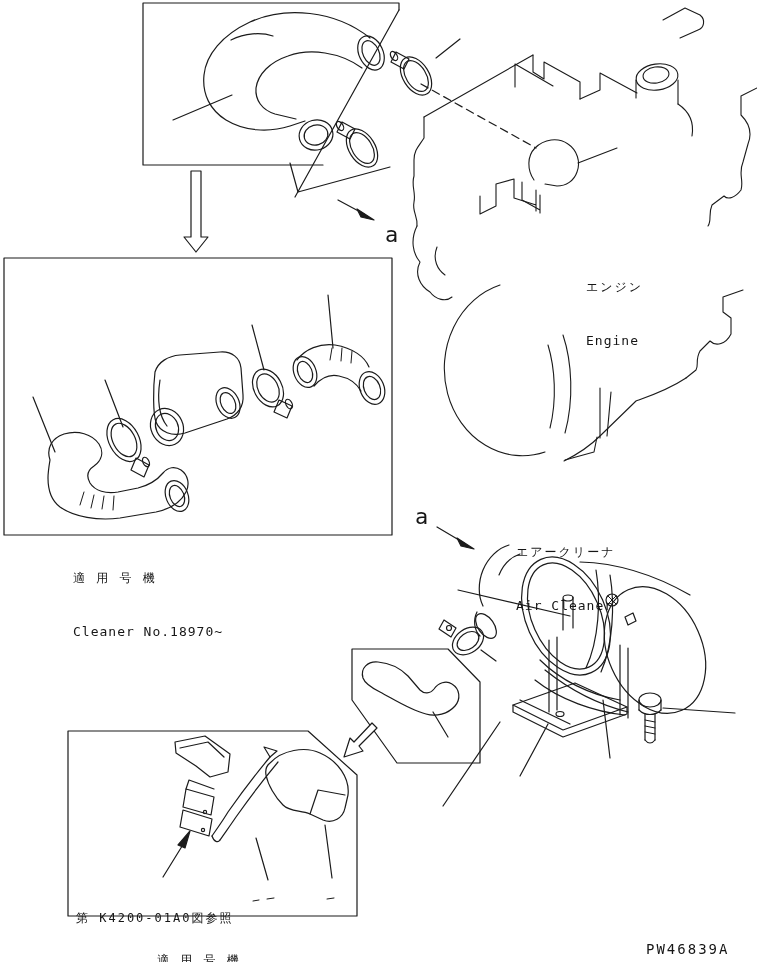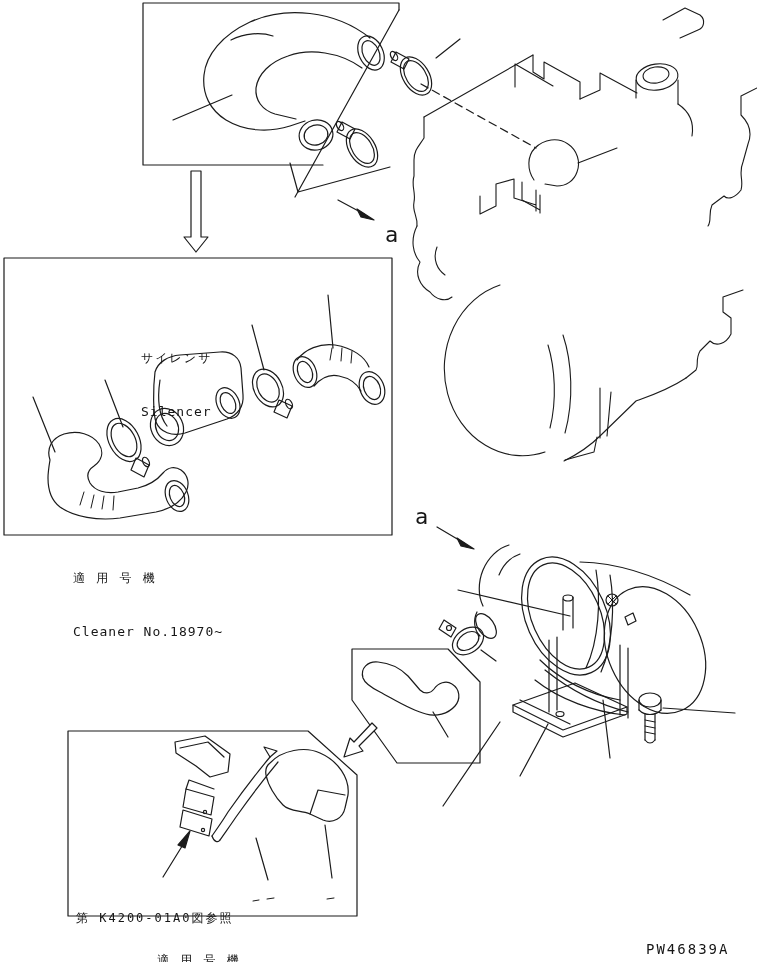--- a/index.html
+++ b/index.html
@@ -216,31 +216,35 @@
 
       <path d="M163,877 L184,843"></path>
       <path d="M190,831 L178,845 L185,848 Z" fill="#1b1b1b"></path>
 
       <path d="M256,838 L268,880"></path>
       <path d="M325,825 L332,878"></path>
       <path d="M253,901 L259,900 M267,899 L274,898 M327,899 L334,898" stroke-width="1"></path>
     </g>
   </svg>
 
-
-  <div class="lbl" style="left:141px;top:313px">
-    <span class="jp">サイレンサ</span>
-    <span class="en">Silencer</span>
-  </div>
+  <div class="lbl" style="left:586px;top:242px">
+    <span class="jp">エンジン</span>
+    <span class="en">Engine</span>
+  </div>
+
 
   <div class="lbl" style="left:73px;top:533px">
     <span class="jp">適 用 号 機</span>
     <span class="en">Cleaner No.18970~</span>
   </div>
 
+  <div class="lbl" style="left:516px;top:507px">
+    <span class="jp">エアークリーナ</span>
+    <span class="en">Air Cleaner</span>
+  </div>
 
   <div class="lbl" style="left:76px;top:873px">
     <span class="jp">第 K4200-01A0図参照</span>
     
   </div>
 
   <div class="lbl" style="left:157px;top:915px">
     <span class="jp">適 用 号 機</span>
     
   </div>

